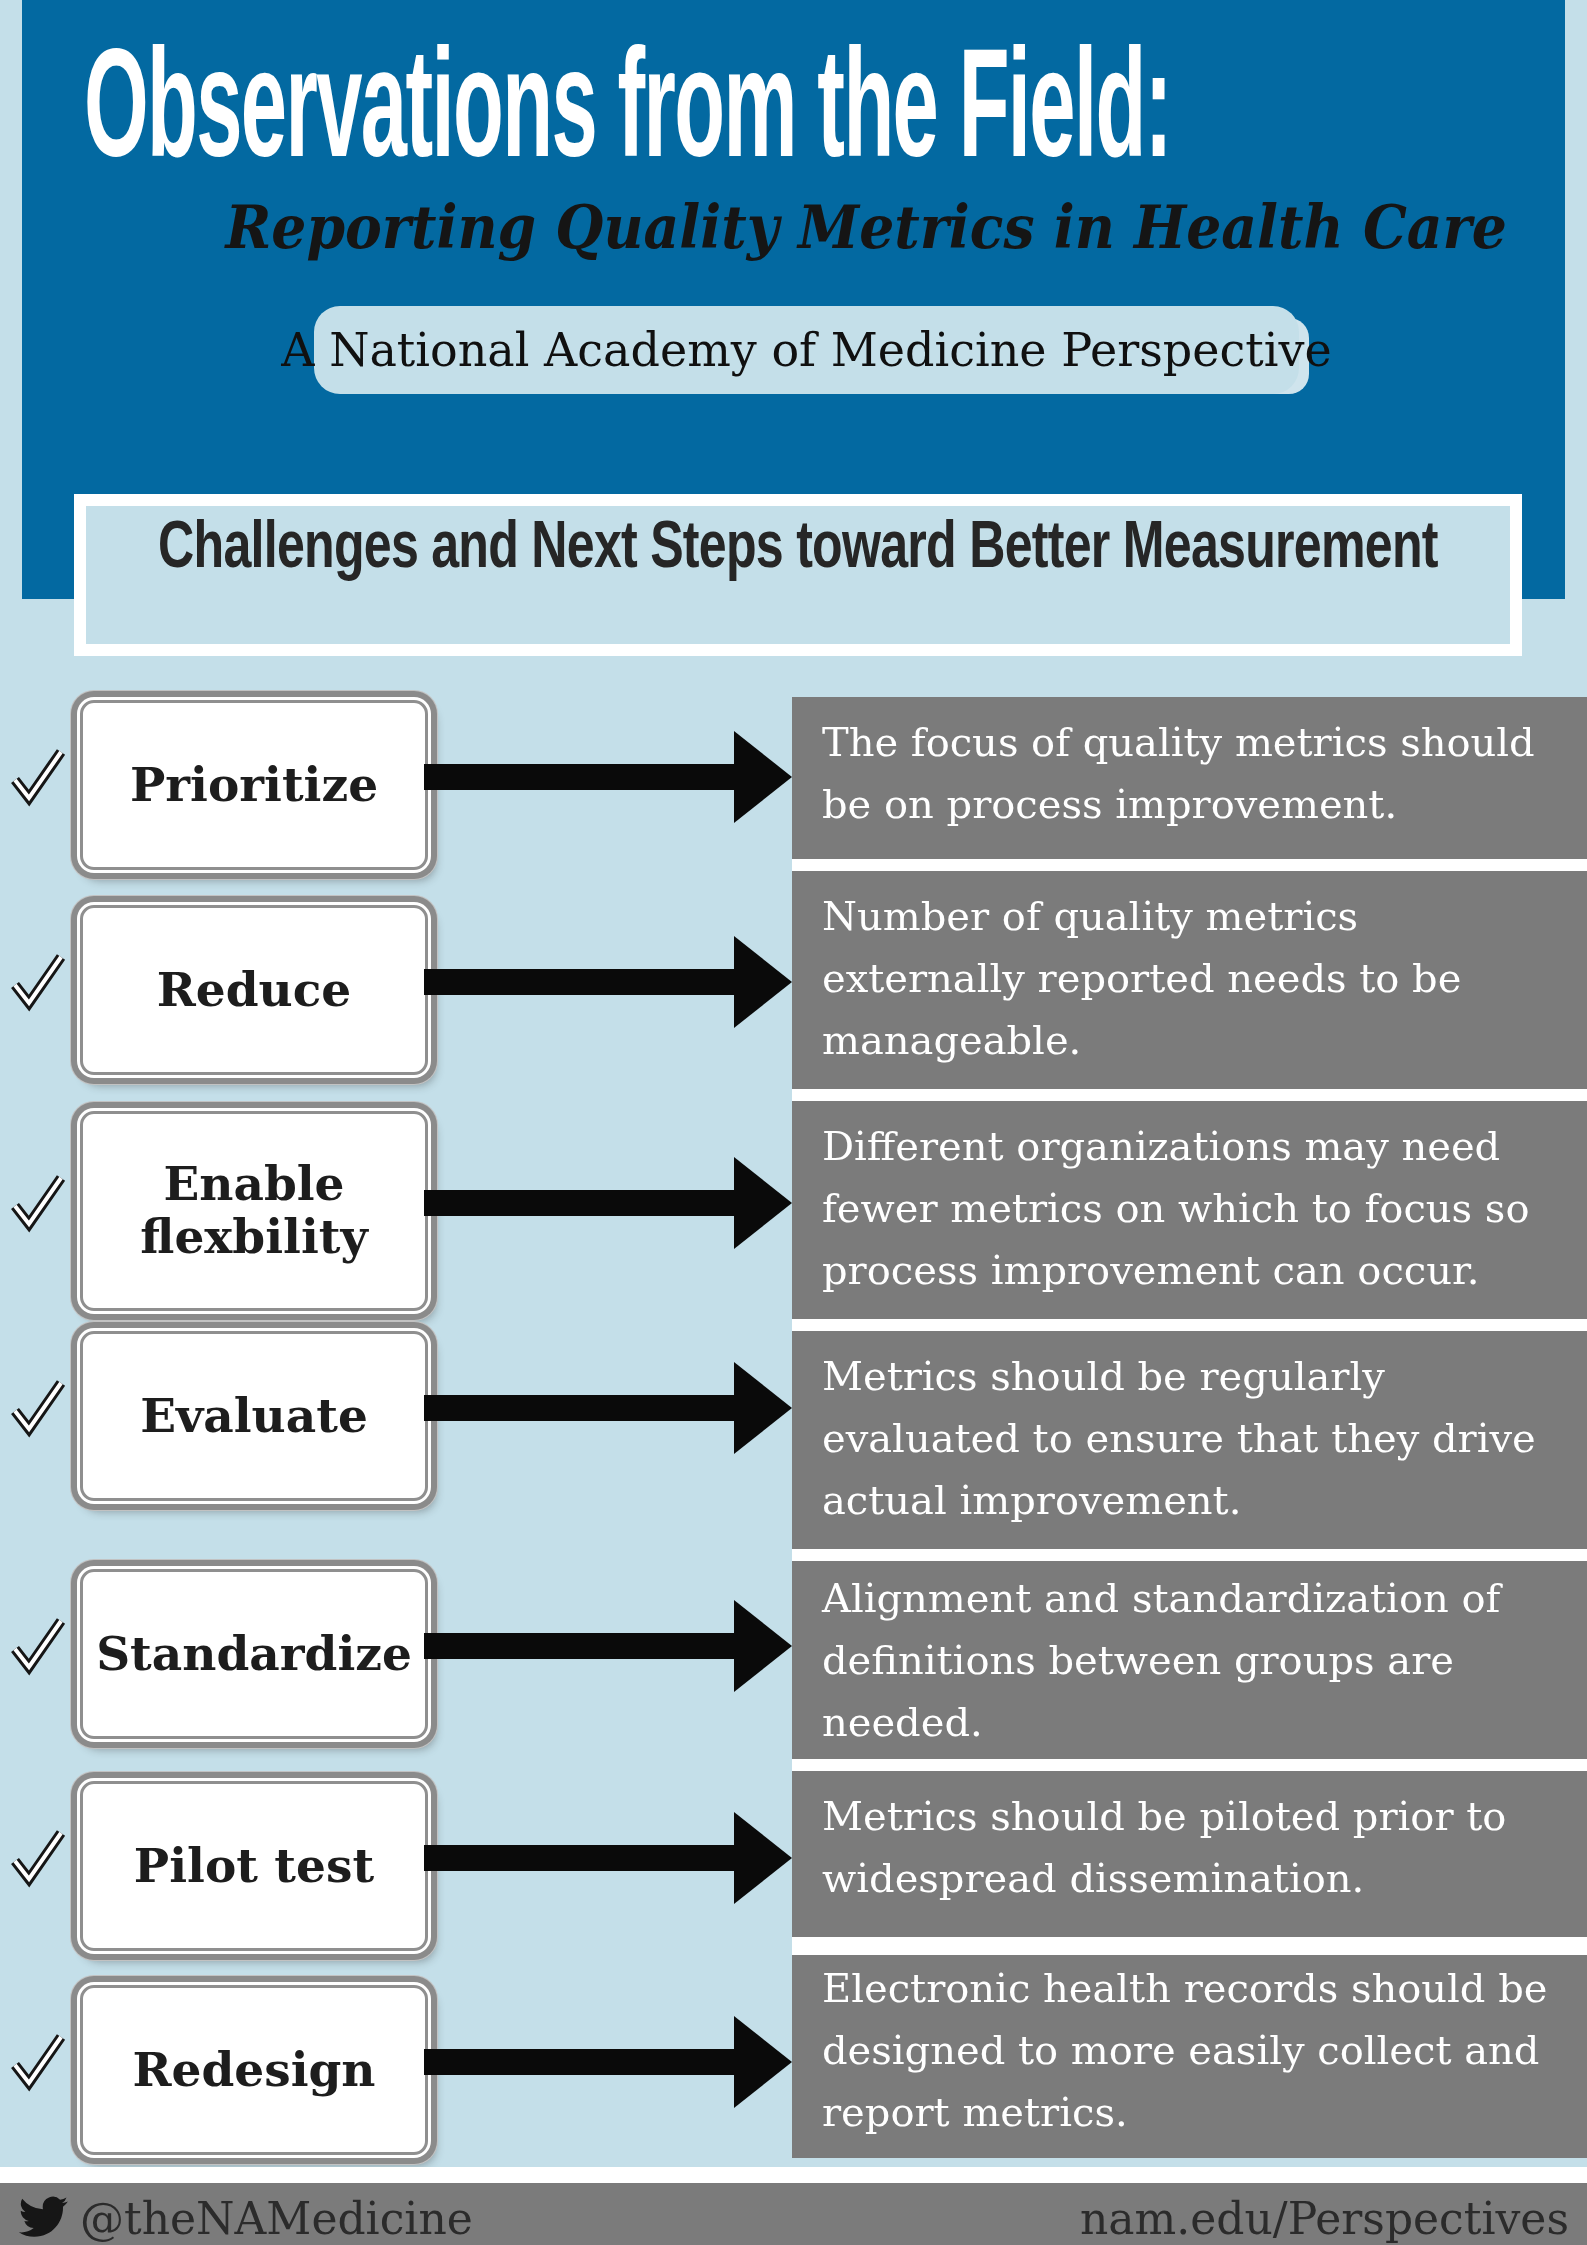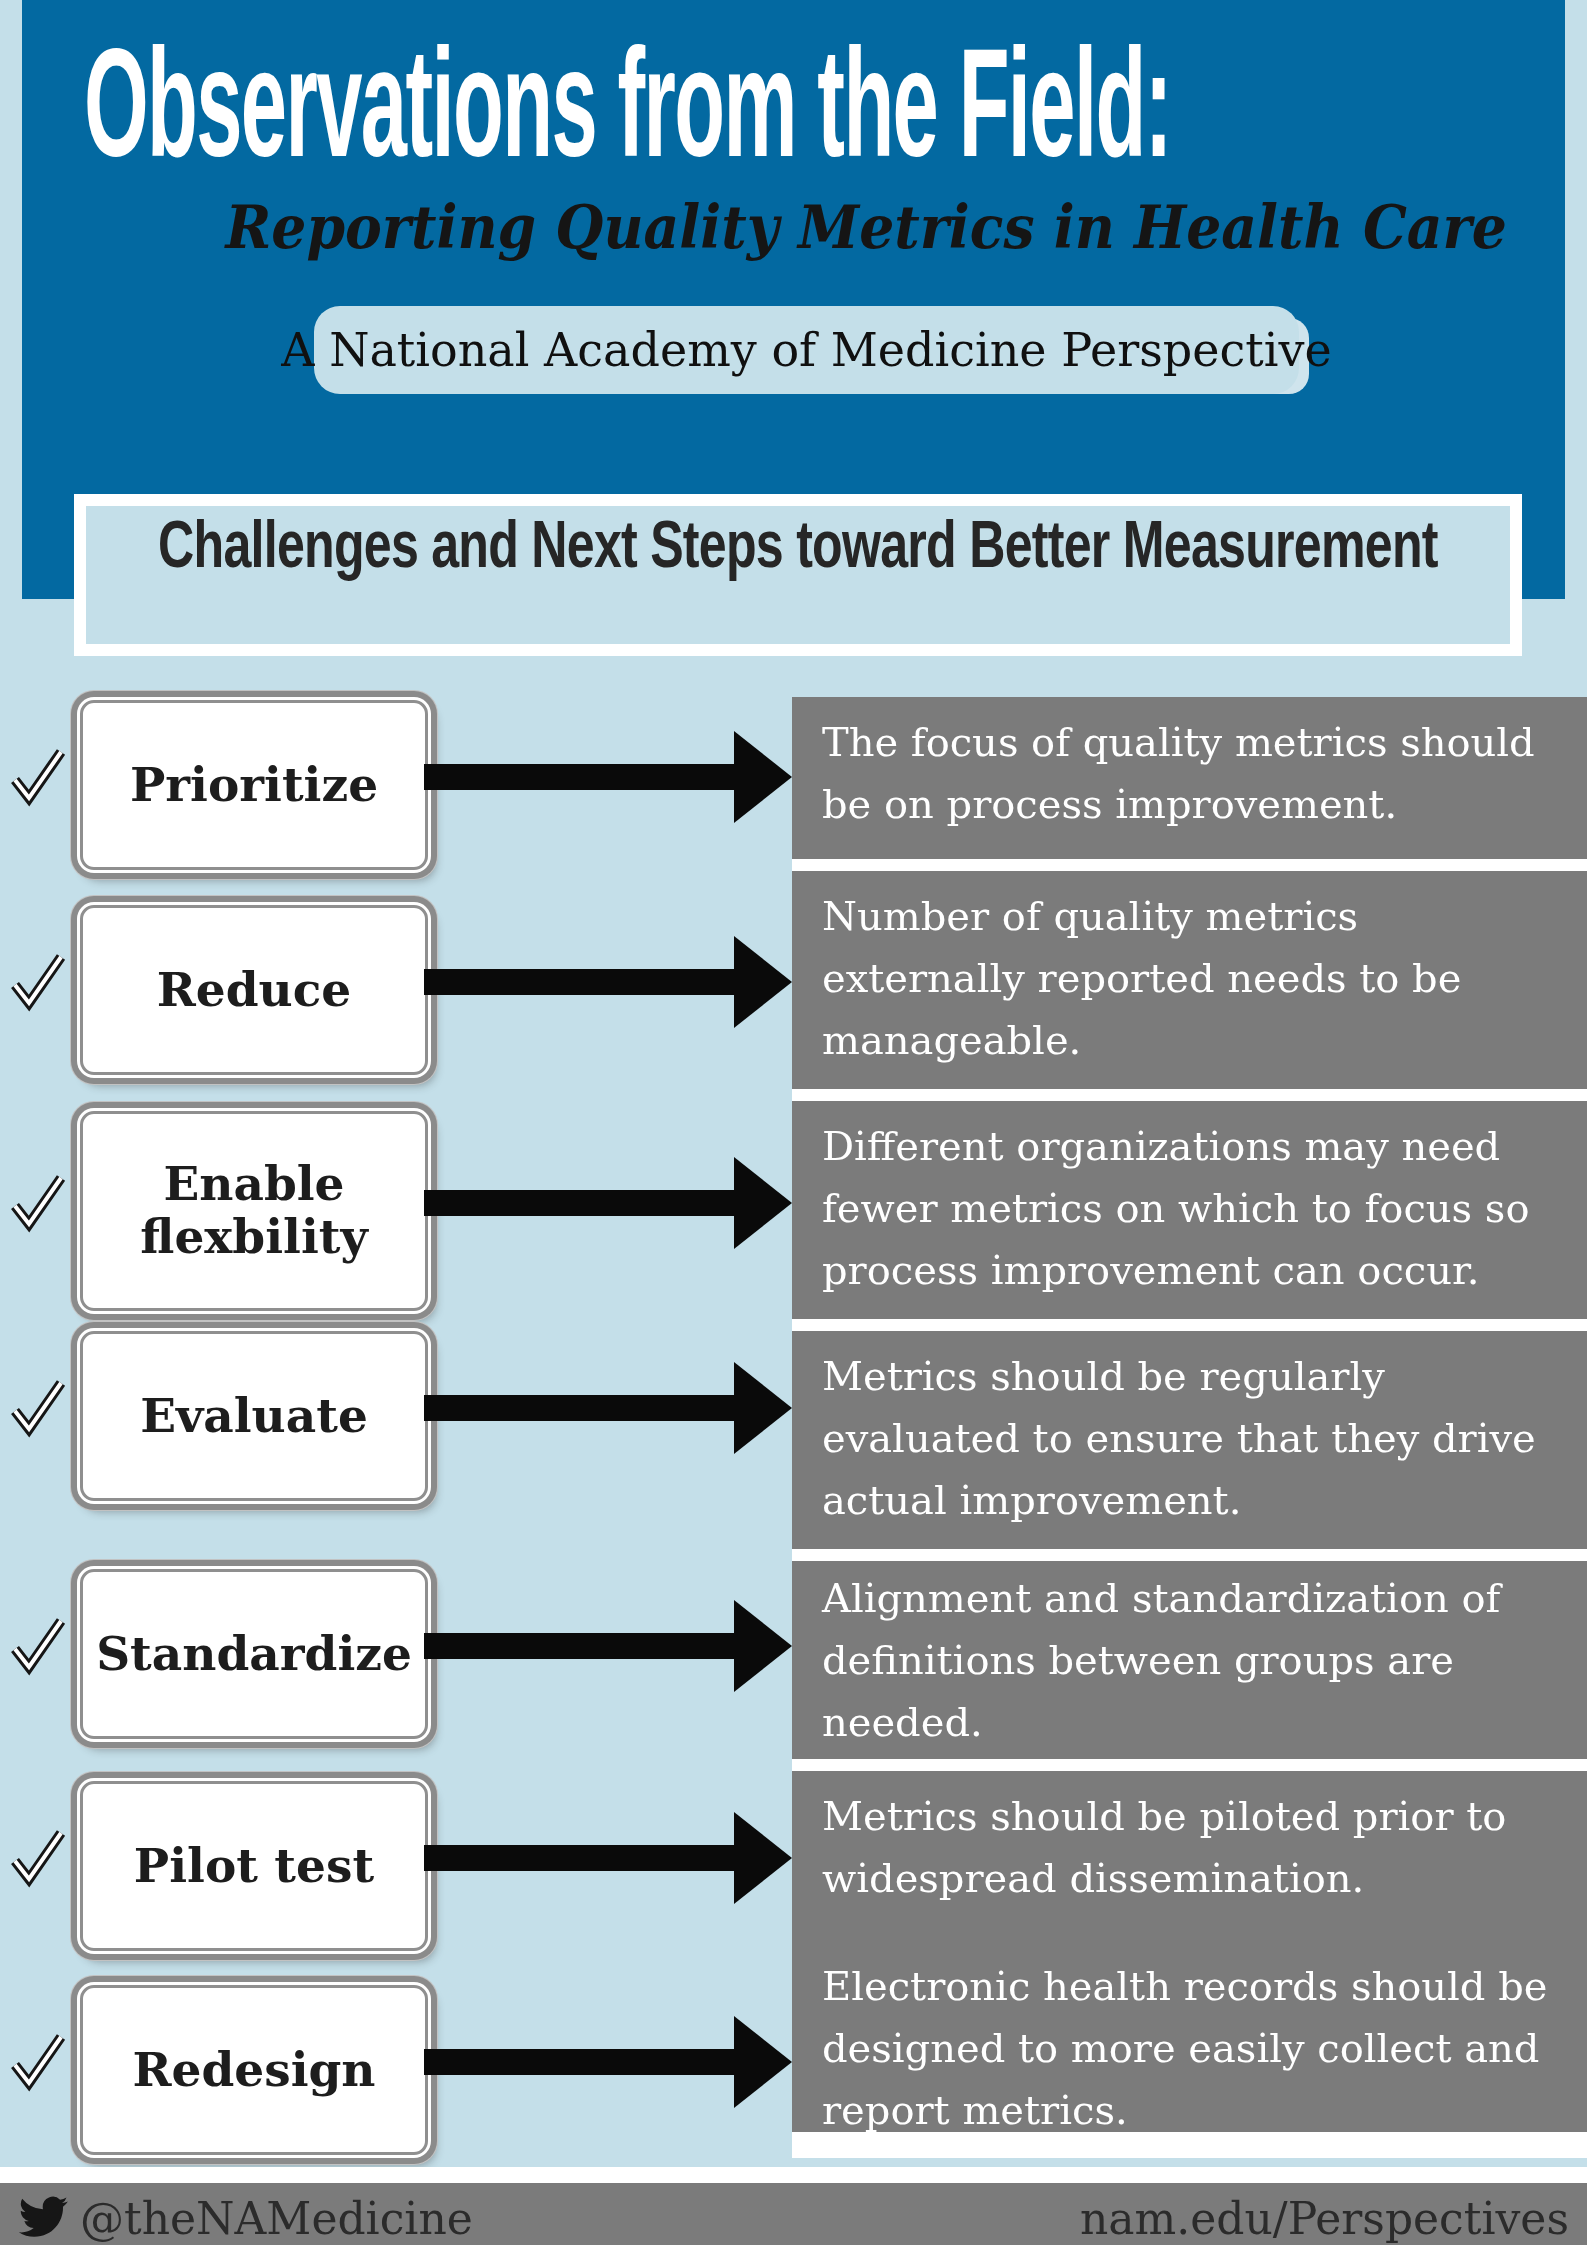--- a/index.html
+++ b/index.html
@@ -78,21 +78,21 @@
     background:#7b7b7b; color:#ffffff;
     font-size:40px; line-height:62px; white-space:pre-line;
     padding:14px 8px 0 30px;
   }
   .desc.d1{top:0;height:162px}
   .desc.d2{top:174px;height:218px}
   .desc.d3{top:404px;height:218px}
   .desc.d4{top:634px;height:218px}
   .desc.d5{top:864px;height:198px;padding-top:6px}
   .desc.d6{top:1074px;height:166px}
-  .desc.d7{top:1232px;height:203px;padding-top:26px}
+  .desc.d7{top:1258px;height:203px;padding-top:2px}
 
   
   .footer-gap { position:absolute; left:0; top:2167px; width:100%; height:16px; background:#ffffff; }
   .footer {
     position:absolute; left:0; top:2183px; width:100%; height:74px; box-sizing:border-box;
     background:#7b7b7b; border-bottom:4px solid #6e6e6e;
     display:flex; align-items:center; justify-content:space-between;
     padding:0 18px; font-size:44px; color:#2b2b2b;
   }
   .footer-left { display:flex; align-items:center; gap:10px; }

